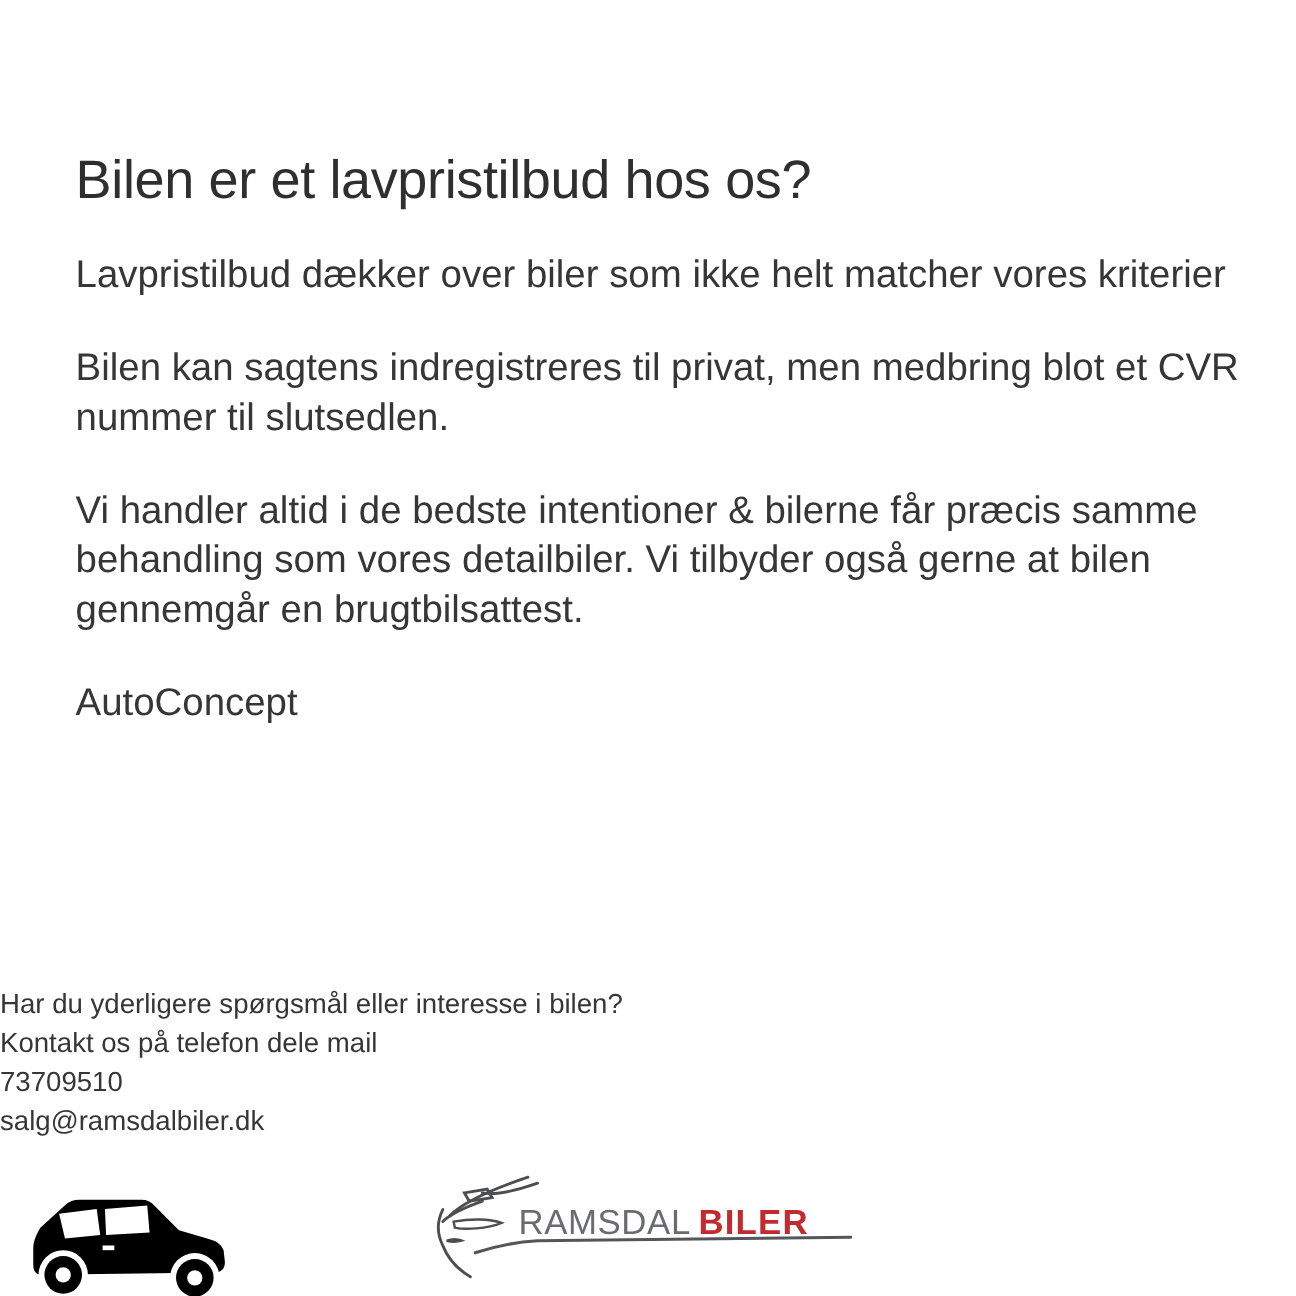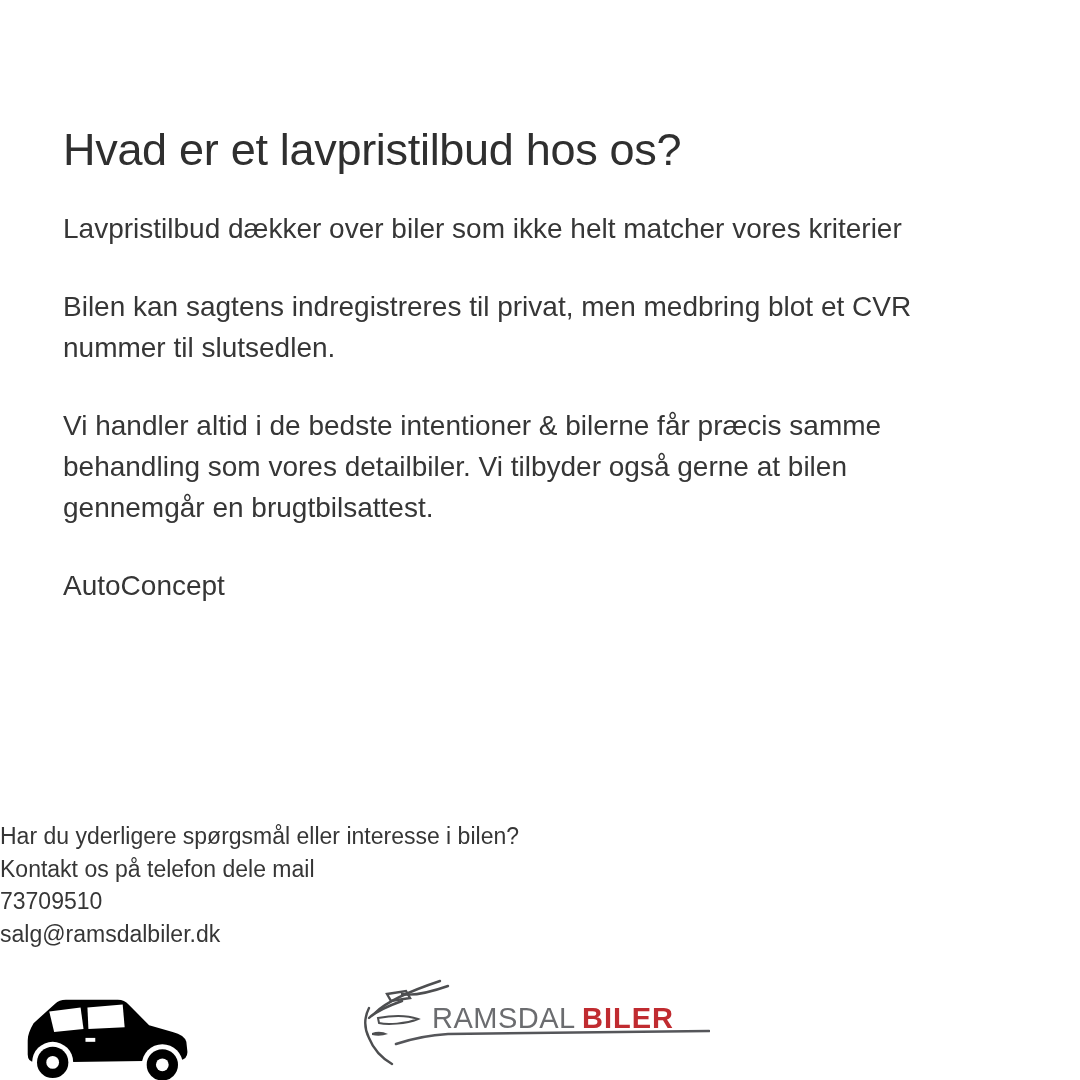--- a/index.html
+++ b/index.html
@@ -16,21 +16,21 @@
     left: 63px; top: 94px;
     font-size: 45px;
     font-weight: 400;
     color: #2f2f2f;
     white-space: nowrap;
     letter-spacing: -0.3px;
   }
   .body-text {
     position: absolute;
     left: 63px; top: 208px; right: 40px;
-    font-size: 28px;
+    font-size: 32px;
     line-height: 41px;
     color: #363636;
   }
   .paragraph { margin: 0 0 37px 0; }
   .text-line { white-space: nowrap; }
   .contact-block {
     position: absolute;
     left: 0; right: 0; top: 820px;
     text-align: left;
     font-size: 23px;
@@ -46,21 +46,21 @@
   .logo-wrap {
     position: absolute;
     left: 362px; top: 978px;
     width: 348px; height: 92px;
   }
   svg { display: block; }
 </style>
 </head>
 <body>
 
-<h1 class="page-title">Hvad er et lavpristilbud hos os?</h1>
+<h1 class="page-title">Bilen er et lavpristilbud hos os?</h1>
 
 <div class="body-text">
   <div class="paragraph">
     <div class="text-line">Lavpristilbud dækker over biler som ikke helt matcher vores kriterier</div>
   </div>
   <div class="paragraph">
     <div class="text-line">Bilen kan sagtens indregistreres til privat, men medbring blot et CVR</div>
     <div class="text-line">nummer til slutsedlen.</div>
   </div>
   <div class="paragraph">

